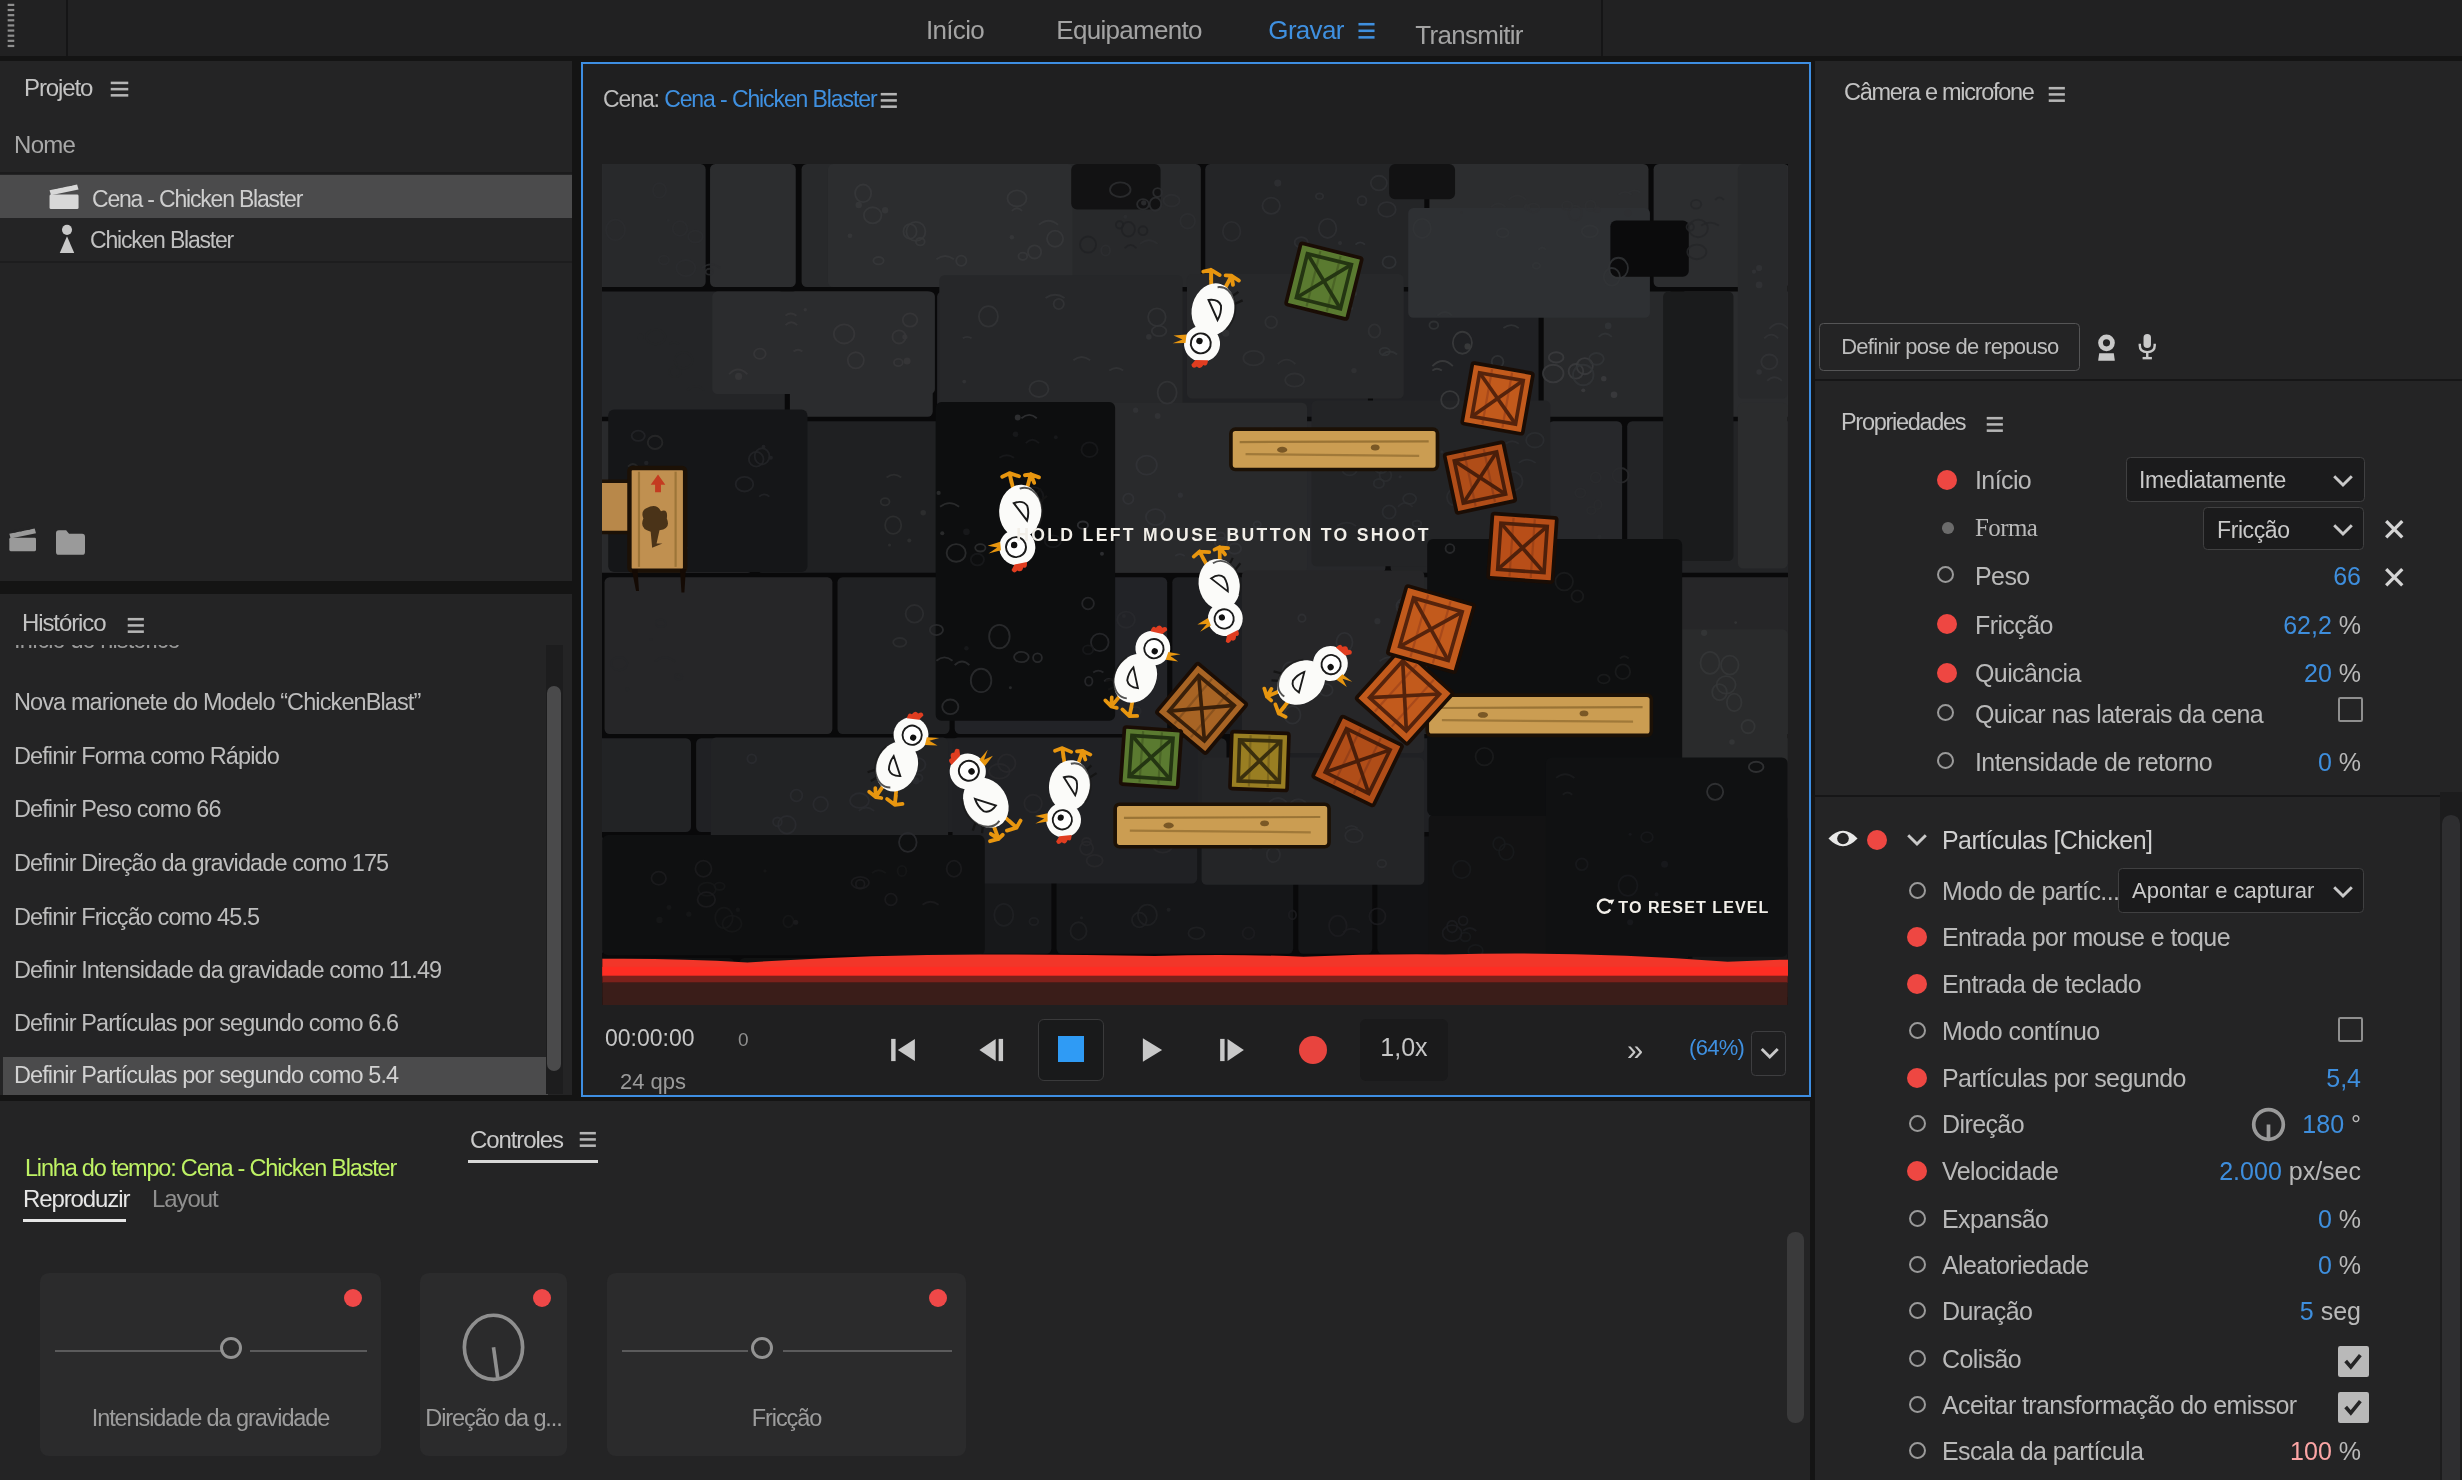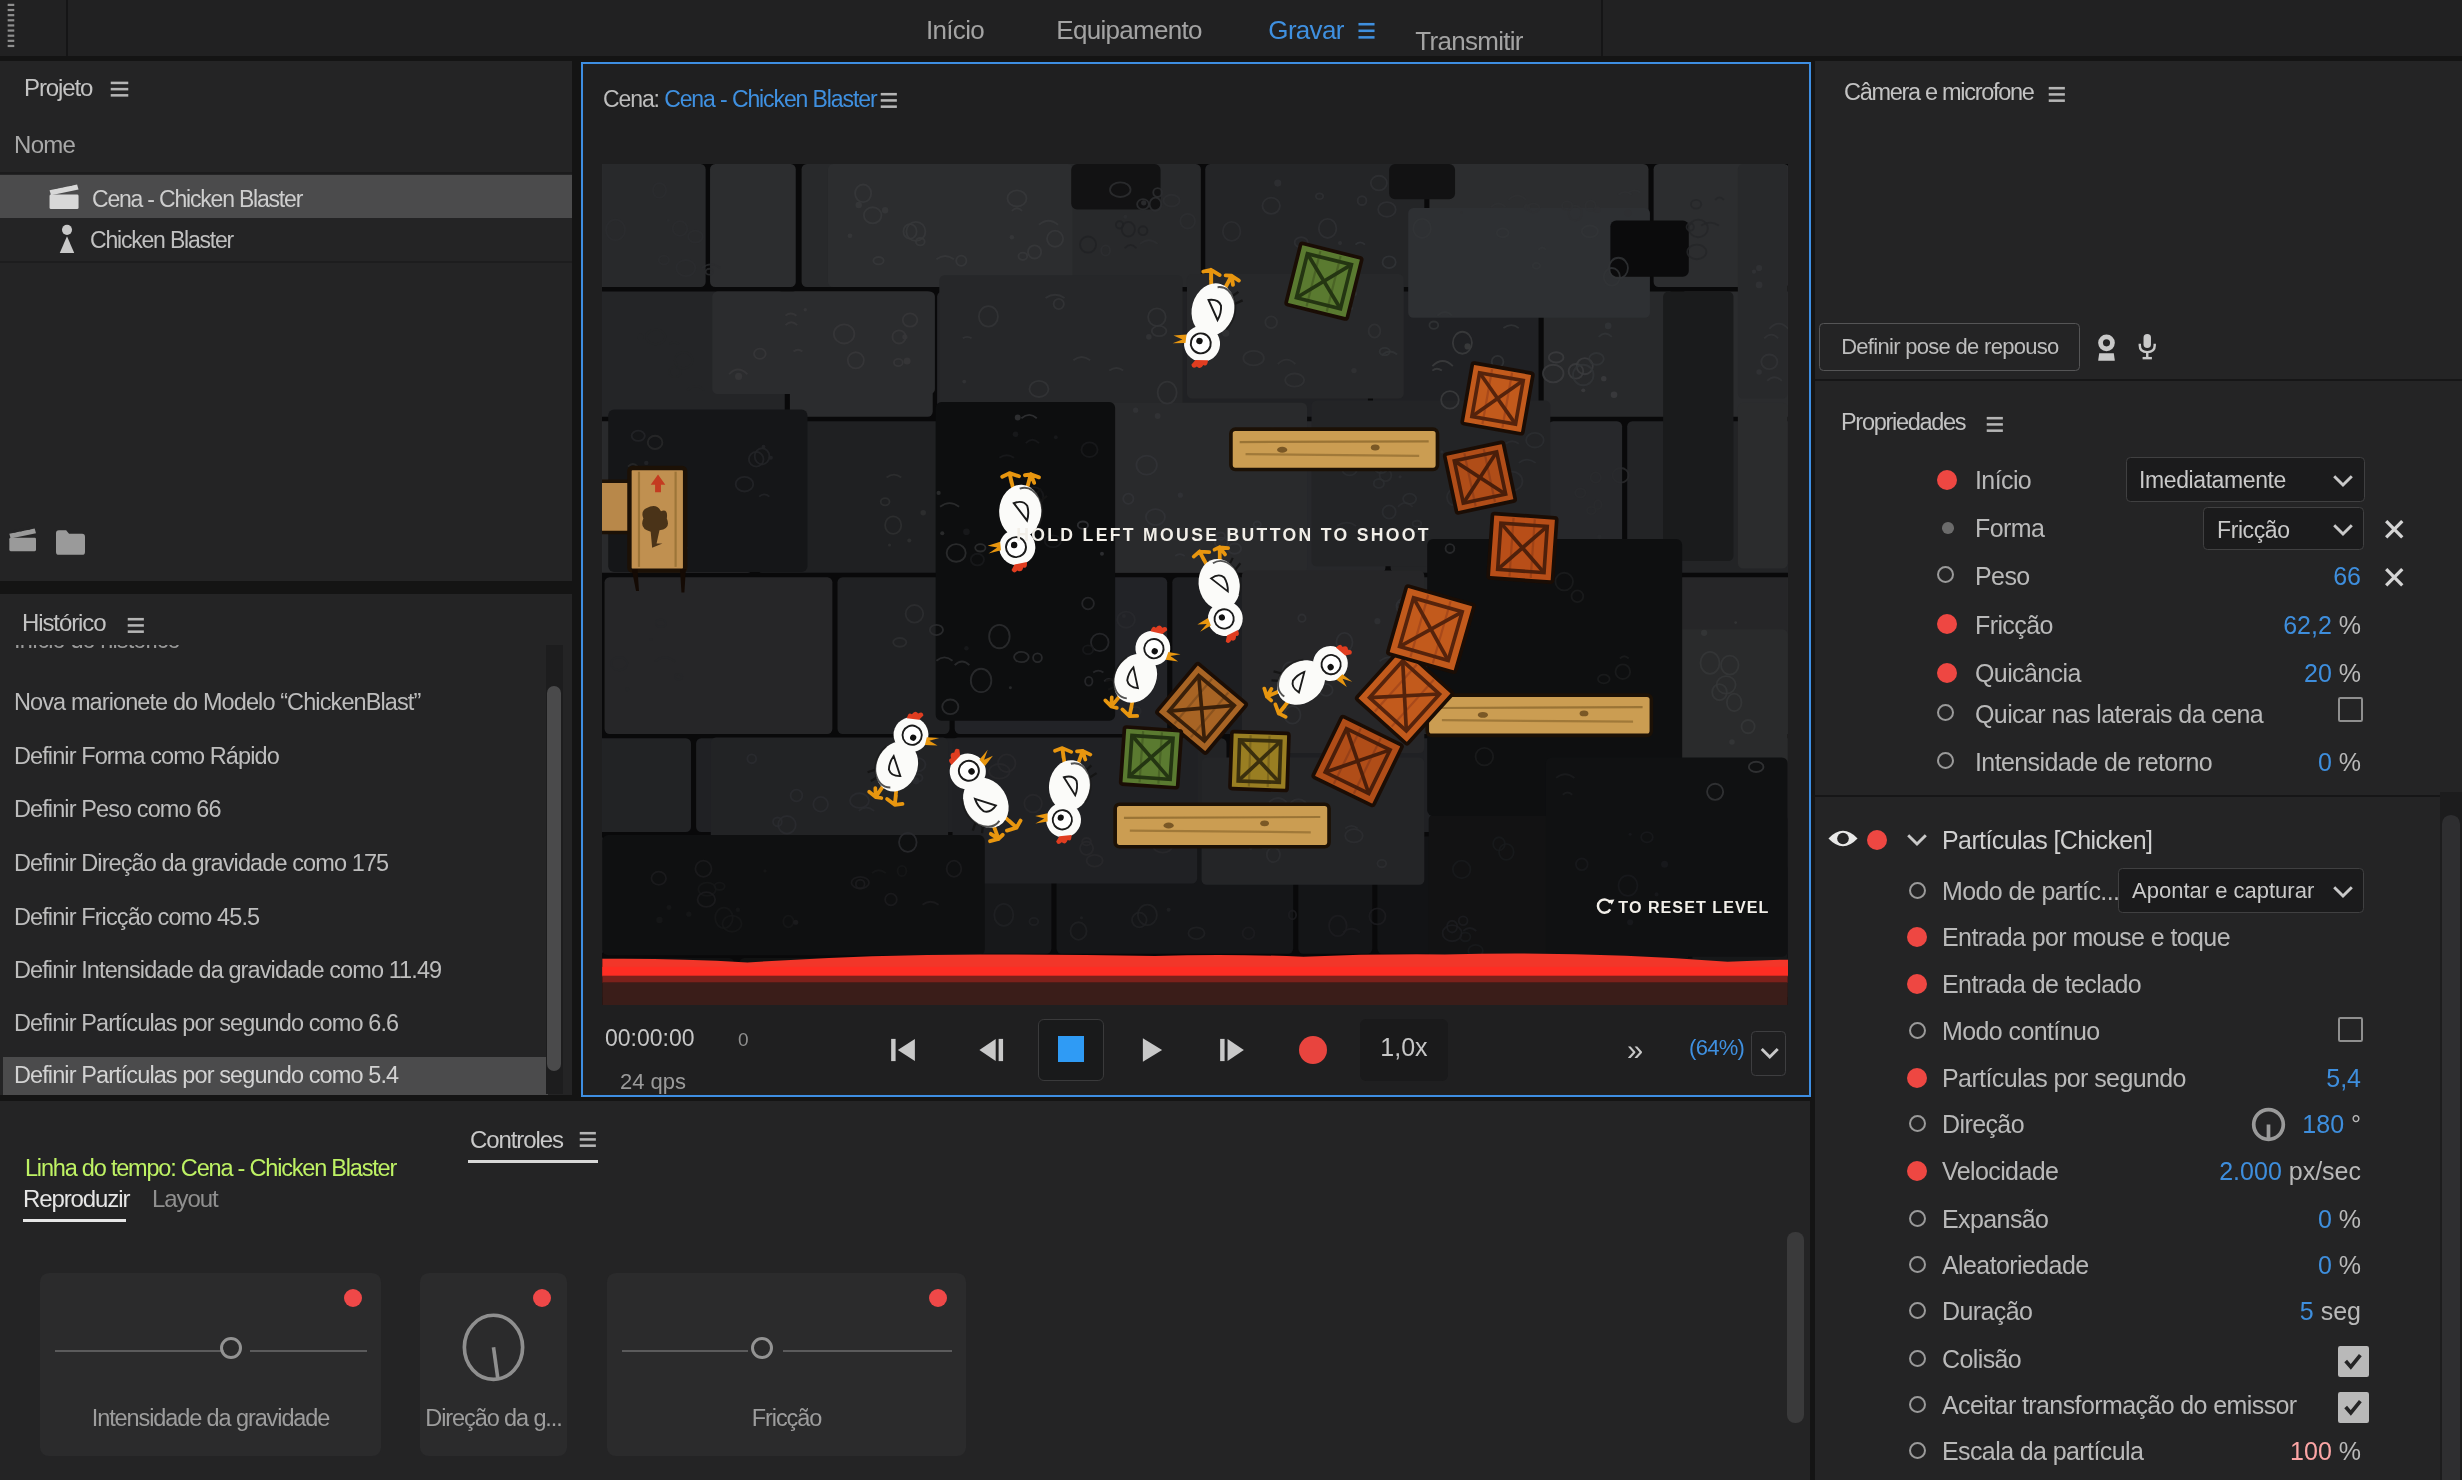--- a/index.html
+++ b/index.html
@@ -33,21 +33,21 @@
   <div class="abs" style="left:955px;top:15.4px;font-size:26px;color:#a3a3a3;transform:translateX(-50%);letter-spacing:-0.7px;">Início</div>
   <div class="abs" style="left:1129px;top:15.4px;font-size:26px;color:#a3a3a3;transform:translateX(-50%);letter-spacing:-0.7px;text-align:right;">Equipamento</div>
   <div class="abs" style="left:1306px;top:15.4px;font-size:26px;color:#3f90e0;transform:translateX(-50%);letter-spacing:-0.7px;">Gravar</div>
   <svg class="abs" style="left:1357px;top:22px;" width="19" height="17.6" viewBox="0 0 26 24">
       <g stroke="#3f90e0" stroke-width="3.5">
         <line x1="2" y1="3" x2="24" y2="3"></line>
         <line x1="2" y1="12" x2="24" y2="12"></line>
         <line x1="2" y1="21" x2="24" y2="21"></line>
       </g>
     </svg>
-  <div class="abs" style="left:1469px;top:26px;font-size:26px;color:#a3a3a3;transform:translateX(-50%);letter-spacing:-0.7px;">Transmitir</div>
+  <div class="abs" style="left:1469px;top:20px;font-size:26px;color:#a3a3a3;transform:translateX(-50%);letter-spacing:-0.7px;">Transmitir</div>
 </div>
 
 <div class="panel" style="left:0;top:61px;width:572px;height:520px;">
   <div class="abs ptitle" style="left:24px;top:13px;">Projeto</div>
   <svg class="abs" style="left:110px;top:19px;" width="19" height="19" viewBox="0 0 26 26">
       <g stroke="#b5b5b5" stroke-width="3.5">
         <line x1="1" y1="4" x2="25" y2="4"></line>
         <line x1="1" y1="12.5" x2="25" y2="12.5"></line>
         <line x1="1" y1="21" x2="25" y2="21"></line>
       </g>
@@ -964,21 +964,21 @@
 
   <div class="abs" style="left:122px;top:409px;width:20px;height:20px;border-radius:50%;background:#ee4742;"></div>
   <div class="abs txt" style="left:160px;top:405px;">Início</div>
   <div class="abs" style="left:311px;top:396px;width:239px;height:45px;background:#1b1b1c;border:1.5px solid #404041;border-radius:4.4px;"></div>
   <div class="abs" style="left:324px;top:406px;font-size:23px;color:#c9c9c9;letter-spacing:-0.4px;">Imediatamente</div>
   <svg class="abs" style="left:517px;top:413px;" width="22" height="14.7" viewBox="0 0 30 20">
       <path d="M3 3 L15 15 L27 3" fill="none" stroke="#c9c9c9" stroke-width="4"></path>
     </svg>
 
   <div class="abs" style="left:127px;top:461px;width:11.7px;height:11.7px;border-radius:50%;background:#6b6b6b;"></div>
-  <div class="abs txt" style="left:160px;top:453px;">Forma</div>
+  <div class="abs txt" style="left:160px;top:453px;font-family:Liberation Serif, serif;">Forma</div>
   <div class="abs" style="left:388px;top:446px;width:161px;height:43px;background:#1b1b1c;border:1.5px solid #404041;border-radius:4.4px;"></div>
   <div class="abs" style="left:402px;top:456px;font-size:23px;color:#c9c9c9;letter-spacing:-0.4px;">Fricção</div>
   <svg class="abs" style="left:517px;top:462px;" width="22" height="14.7" viewBox="0 0 30 20">
       <path d="M3 3 L15 15 L27 3" fill="none" stroke="#c9c9c9" stroke-width="4"></path>
     </svg>
   <svg class="abs" style="left:569px;top:458px;" width="20.5" height="20.5" viewBox="0 0 28 28">
       <g stroke="#d5d5d5" stroke-width="4.5">
         <line x1="3" y1="3" x2="25" y2="25"></line>
         <line x1="25" y1="3" x2="3" y2="25"></line>
       </g>

